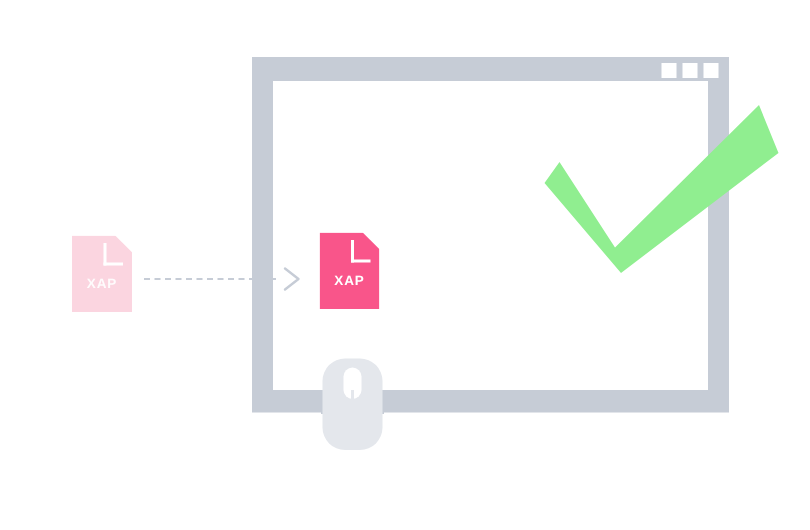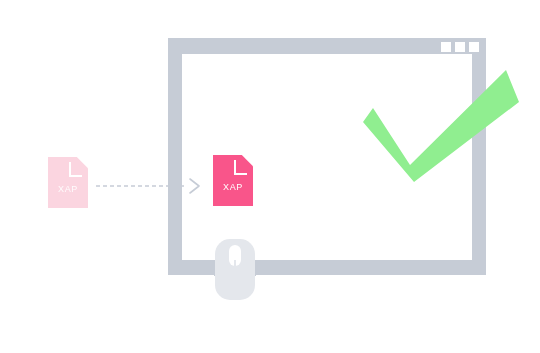--- a/index.html
+++ b/index.html
@@ -61,21 +61,21 @@
     height: 100%;
     clip-path: polygon(0 0, 72% 0, 100% 22%, 100% 100%, 0 100%);
   }
   .file-label {
     position: absolute;
     left: 0;
     right: 0;
     bottom: 28%;
     text-align: center;
     font-size: 9px;
-    font-weight: normal;
+    font-weight: bold;
     letter-spacing: 0.6px;
     color: #ffffff;
   }
   .fold {
     position: absolute;
     border-left: 2px solid #ffffff;
     border-bottom: 2px solid #ffffff;
   }
 
   #file-source {

